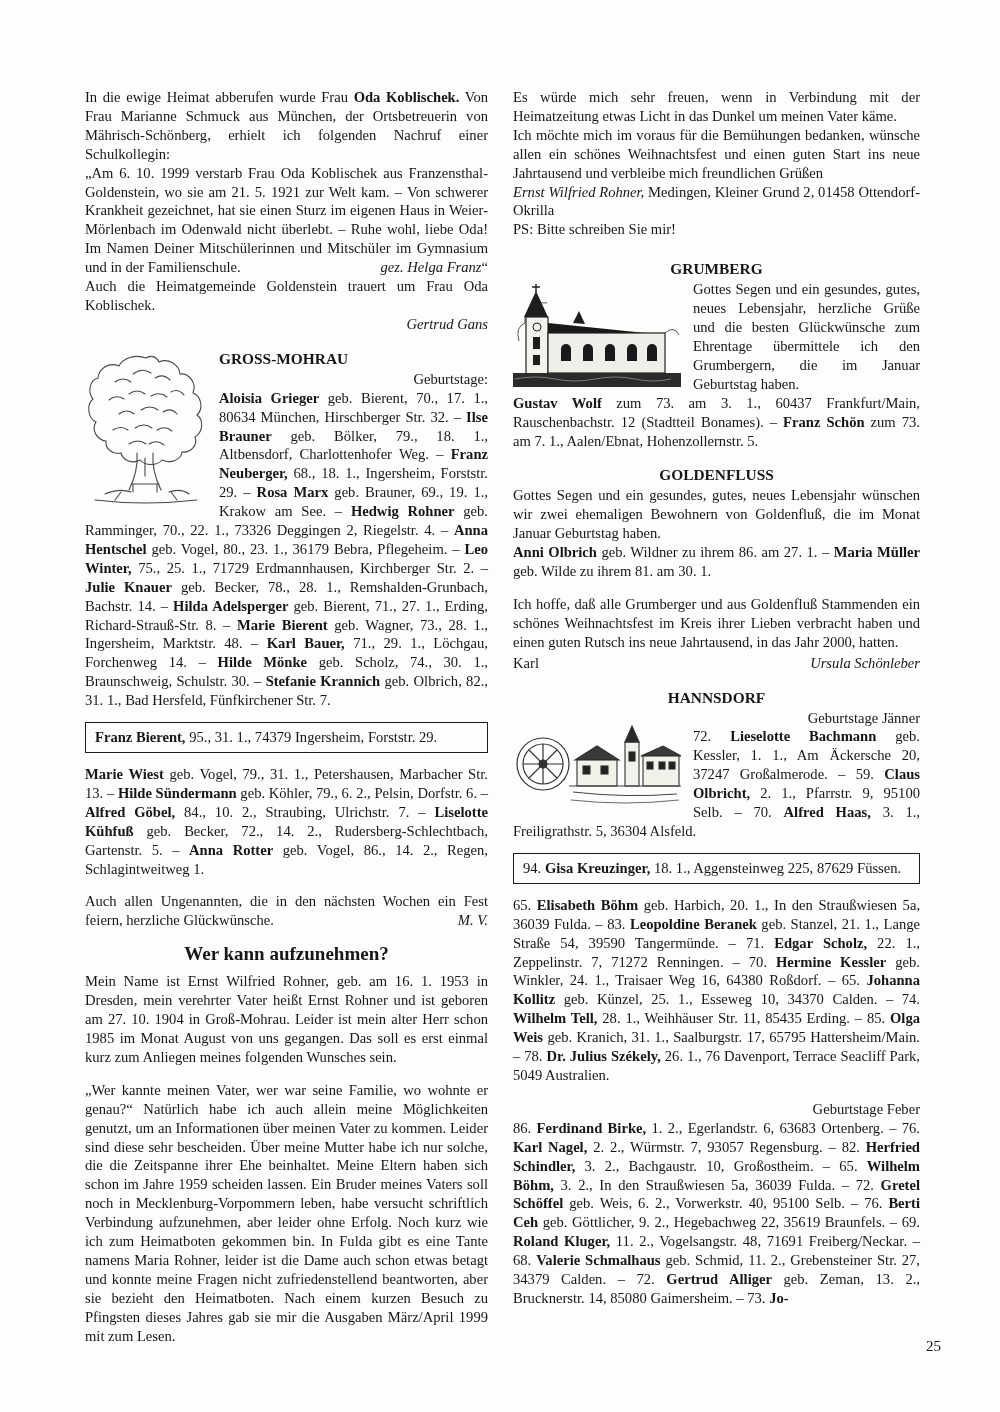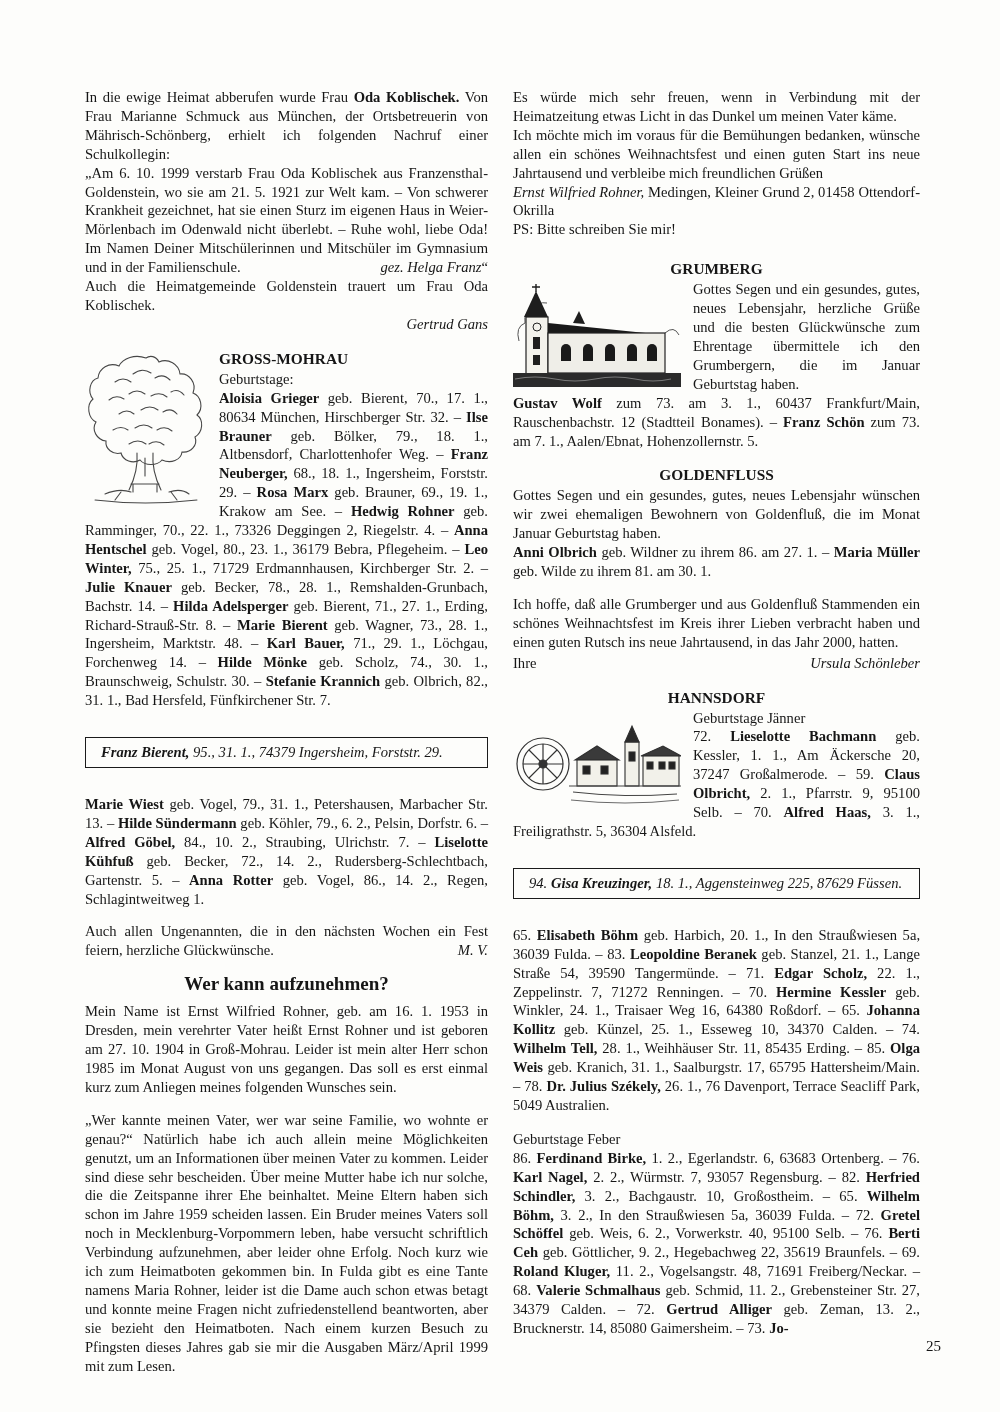--- a/index.html
+++ b/index.html
@@ -5,32 +5,32 @@
   html,body{margin:0;padding:0;}
   body{
     width:1000px;height:1412px;overflow:hidden;position:relative;
     background:#fdfdfb;color:#161616;
     font-family:"Liberation Serif","DejaVu Serif",serif;
   }
   .col{position:absolute;top:88px;}
   #col-left{left:85px;width:403px;}
   #col-right{left:513px;width:407px;}
   p{margin:0;font-size:14.6px;line-height:18.9px;text-align:justify;hyphens:auto;}
-  .noj{text-align:left;}
+  .noj{text-align:right;}
   .mt-sm{margin-top:14px;}
   .mt-md{margin-top:15px;}
   .mt-lg{margin-top:20px;}
   .sec-h{font-weight:bold;font-size:15.4px;line-height:20px;margin:0 0 1px 0;}
   .center{text-align:center;}
   .big-h{font-weight:bold;font-size:19px;text-align:center;margin:13px 0 7px 0;}
   .right-al{text-align:right;}
   .ital{font-style:italic;}
   .fr{float:right;}
   .floatimg{float:left;margin:3px 12px 4px 0;}
-  .box{border:1.6px solid #1b1b1b;padding:5px 15px;margin:27px 0;font-style:italic;}
+  .box{border:1.6px solid #1b1b1b;padding:5px 9px;margin:12px 0;}
   .sig-split{display:flex;justify-content:space-between;font-size:14.6px;line-height:18.9px;margin-top:2px;}
   .clearfix::after{content:"";display:block;clear:both;}
   .pagenum{position:absolute;left:926px;top:1338px;font-size:15px;}
   svg{display:block;}
 </style>
 </head>
 <body>
 
 <div id="col-left" class="col">
 
@@ -106,21 +106,21 @@
     <p>Gottes Segen und ein gesundes, gutes, neues Lebensjahr, herzliche Grüße und die besten Glückwünsche zum Ehrentage übermittele ich den Grumbergern, die im Januar Geburtstag haben.</p>
     <p><b>Gustav Wolf</b> zum 73. am 3. 1., 60437 Frankfurt/Main, Rauschenbachstr. 12 (Stadtteil Bonames). – <b>Franz Schön</b> zum 73. am 7. 1., Aalen/Ebnat, Hohenzollernstr. 5.</p>
   </section>
 
   <section class="mt-md">
     <h3 class="sec-h center">GOLDENFLUSS</h3>
     <p>Gottes Segen und ein gesundes, gutes, neues Lebensjahr wünschen wir zwei ehemaligen Bewohnern von Goldenfluß, die im Monat Januar Geburtstag haben.</p>
     <p><b>Anni Olbrich</b> geb. Wildner zu ihrem 86. am 27. 1. – <b>Maria Müller</b> geb. Wilde zu ihrem 81. am 30. 1.</p>
     <p class="mt-sm">Ich hoffe, daß alle Grumberger und aus Goldenfluß Stammenden ein schönes Weihnachtsfest im Kreis ihrer Lieben verbracht haben und einen guten Rutsch ins neue Jahrtausend, in das Jahr 2000, hatten.</p>
     <div class="sig-split">
-      <span>Ihre</span>
+      <span>Karl</span>
       <span class="ital">Ursula Schönleber</span>
     </div>
   </section>
 
   <section class="mt-md clearfix">
     <h3 class="sec-h center">HANNSDORF</h3>
     <div class="floatimg">
       <svg width="168" height="95" viewBox="0 0 168 95">
         <g fill="none" stroke="#333" stroke-width="1.2">
           <circle cx="30" cy="52" r="26"></circle>

